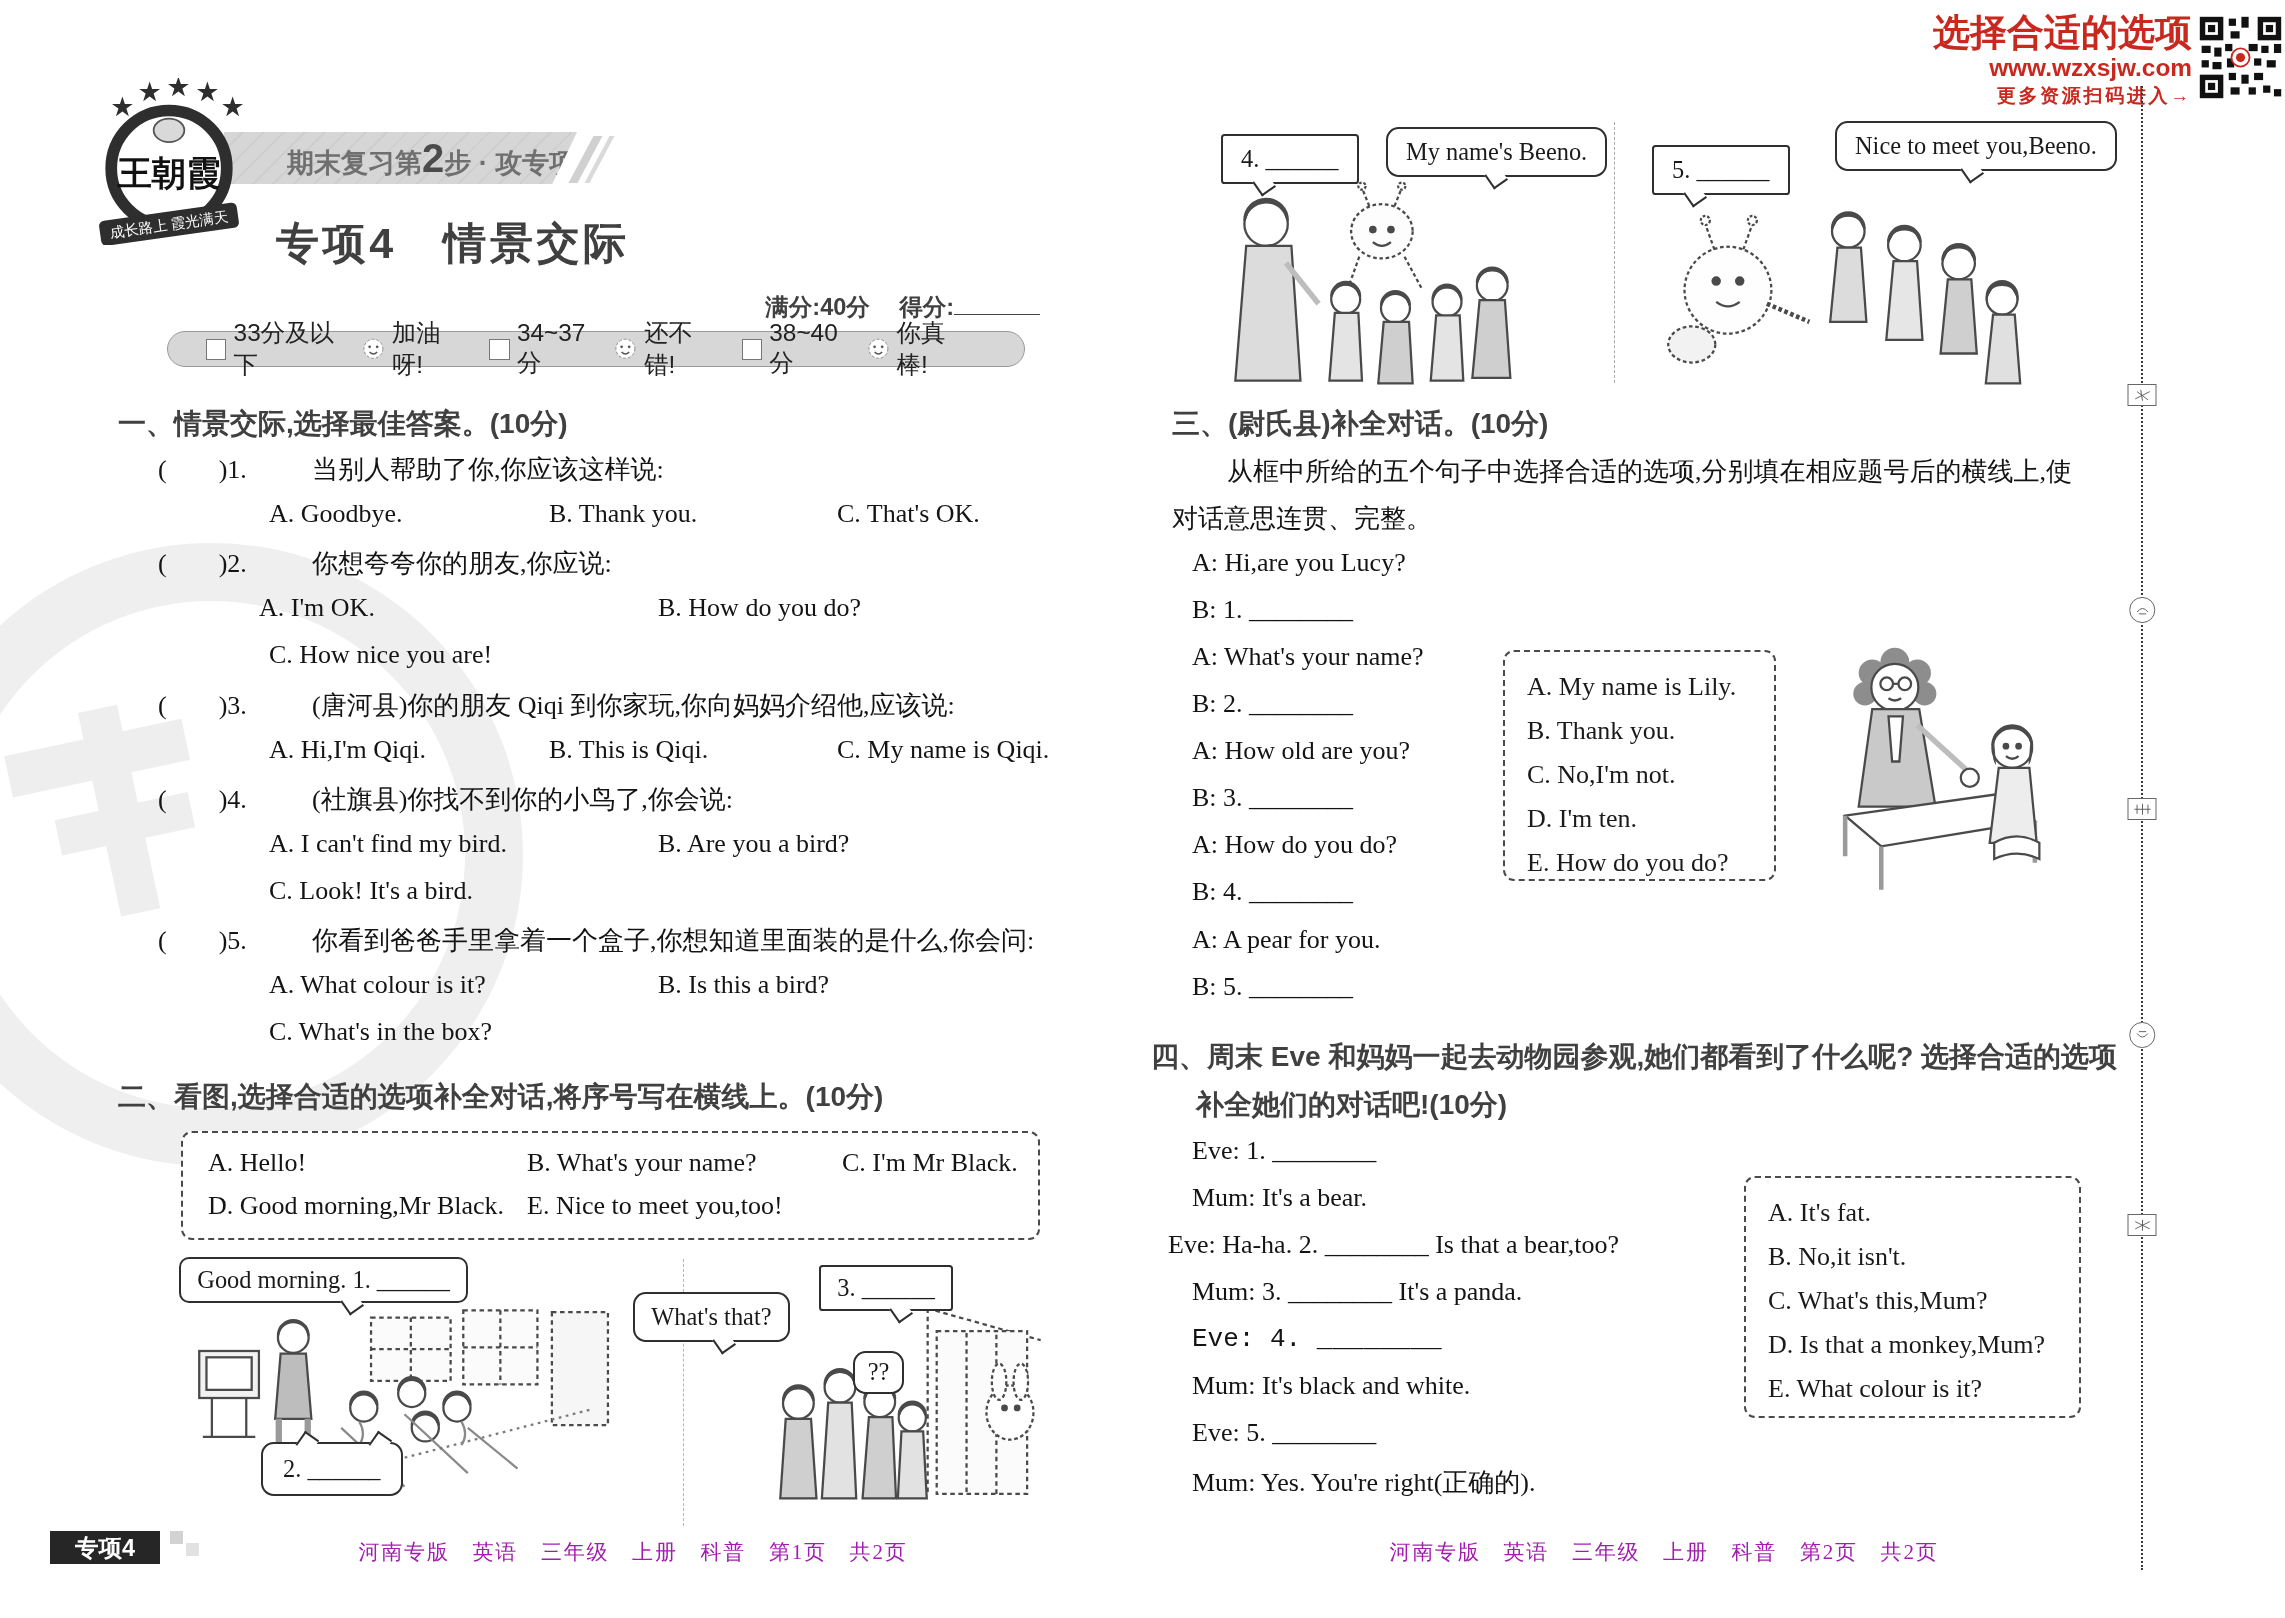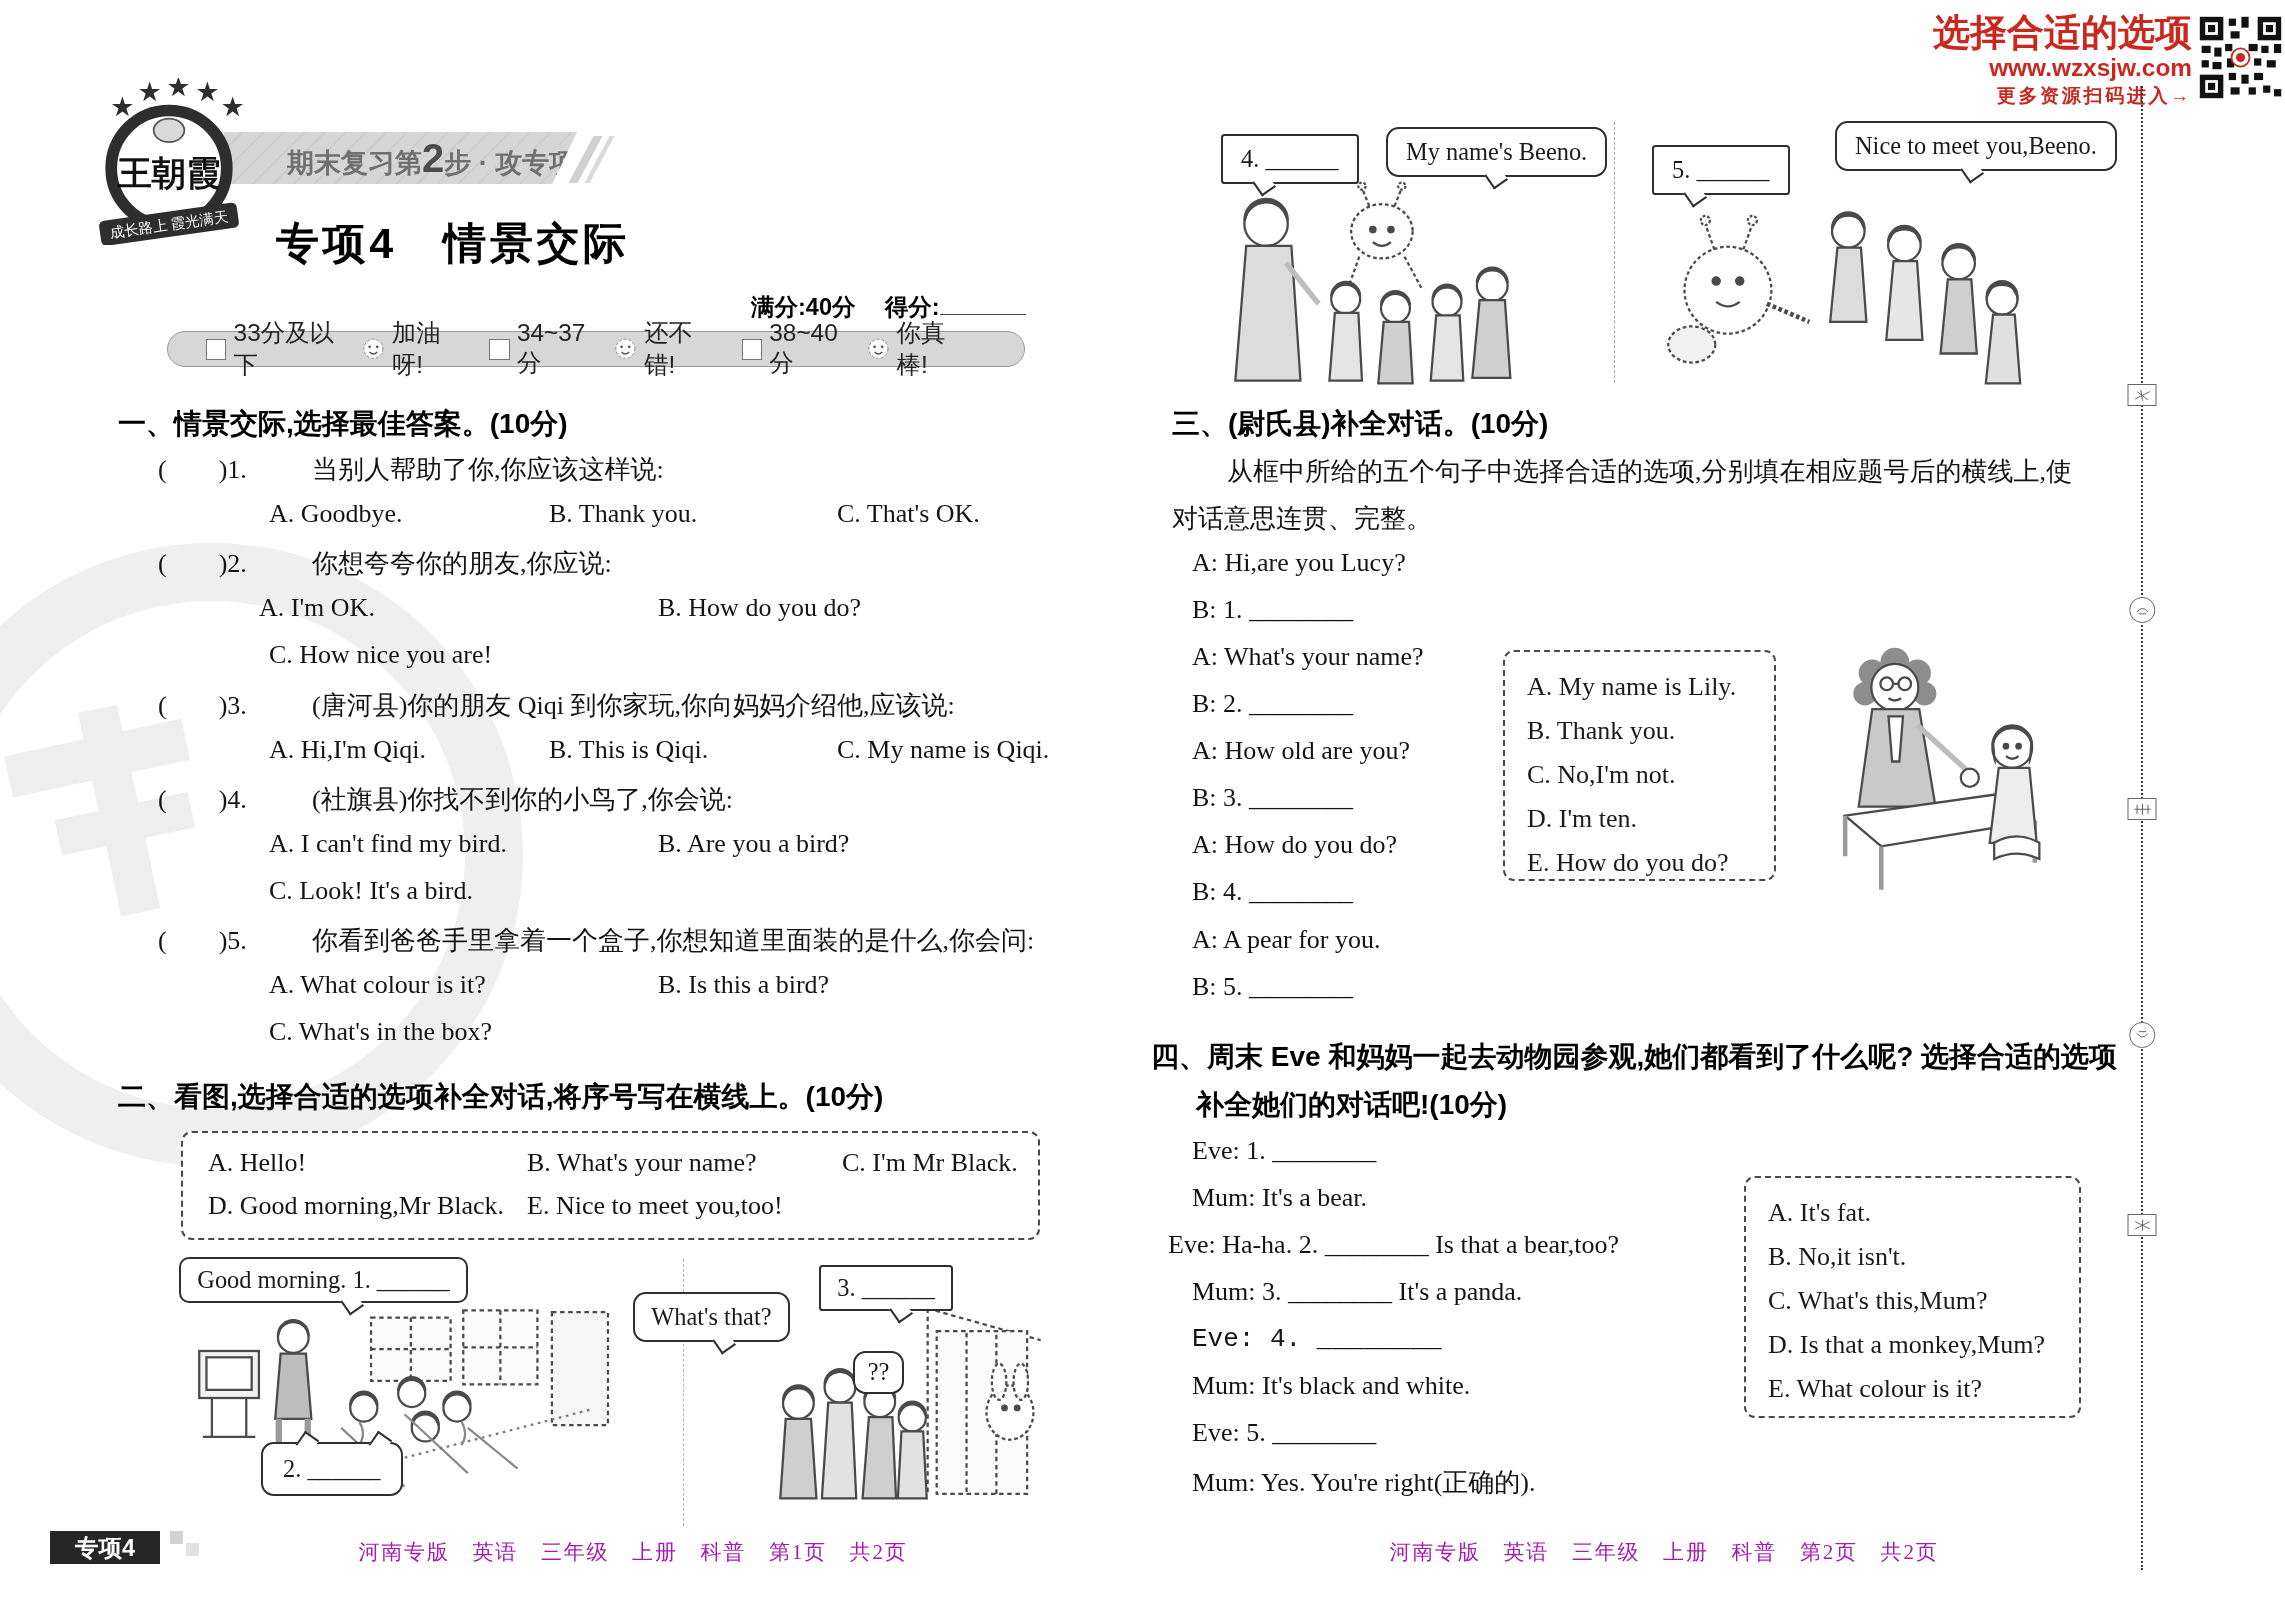--- a/index.html
+++ b/index.html
@@ -1,19 +1,19 @@
 <!DOCTYPE html>
 <html style="font-size:14.5px"><head>
 <meta charset="utf-8">
 <style>
   html,body{margin:0;padding:0;background:#888;}
   #paper{position:relative;width:2286px;height:1618px;background:#ffffff;overflow:hidden;color:#1a1a1a;}
   .abs{position:absolute;}
   .serif{font-family:"Liberation Serif","DejaVu Serif",serif;font-size:26px;color:#141414;}
-  .hei{font-family:"Liberation Sans","DejaVu Sans",sans-serif;font-weight:700;color:#000000;}
+  .hei{font-family:"Liberation Sans","DejaVu Sans",sans-serif;font-weight:700;color:#404040;}
   .prow{position:absolute;left:0;width:1122px;height:38px;}
   .prow span{position:absolute;top:0;white-space:nowrap;}
   .dline{position:absolute;white-space:nowrap;}
   .dashedbox{border:2.7px dashed #4a4a4a;border-radius:11px;background:#fff;}
   .bubble{position:absolute;background:#fff;border:2.7px solid #2f2f2f;font-family:"Liberation Serif","DejaVu Serif",serif;white-space:nowrap;z-index:4;}
   .bubble.round{border-radius:12.7px;}
   .tail{position:absolute;width:14.5px;height:14.5px;background:#fff;border-right:2.7px solid #2f2f2f;border-bottom:2.7px solid #2f2f2f;transform:rotate(55deg);bottom:-10px;left:23.5px;}
   .band{position:absolute;left:167px;top:331px;width:858px;height:36px;background:#d7d7d7;border:1.8px solid #9a9a9a;border-radius:19px;display:flex;align-items:center;justify-content:space-between;padding:0 50px 0 38px;box-sizing:border-box;gap:20px;}
   .band-item{display:flex;align-items:center;gap:7.2px;font-family:"Liberation Sans","DejaVu Sans",sans-serif;font-size:24.4px;color:#222;}
   .cb{display:inline-block;width:19px;height:19px;background:#fff;border:1.8px solid #777;}
@@ -56,21 +56,21 @@
   <div class="abs" style="left:224px;top:132px;width:353px;height:52px;z-index:2;background:repeating-linear-gradient(135deg,#d6d6d6 0 12.7px,#cecece 12.7px 14.5px);clip-path:polygon(0 0,100% 0,93% 100%,0 100%);display:flex;align-items:center;padding-left:63px;box-sizing:border-box;">
     <span class="hei" style="font-size:27px;color:#6f6f6f;white-space:nowrap;">
       <span>期末复习第</span><span style="font-size:40px;color:#4c4c4c;">2</span><span>步 · 攻专项</span>
     </span>
   </div>
   <div class="abs" style="left:581px;top:136px;width:9px;height:47px;background:#d0d0d0;transform:skewX(-28deg);"></div>
   <div class="abs" style="left:597px;top:136px;width:5.4px;height:47px;background:#dadada;transform:skewX(-28deg);"></div>
 
   <div class="abs hei" style="left:276px;top:215px;font-size:43px;letter-spacing:3.6px;z-index:2;">专项4　情景交际</div>
 
-  <div class="abs hei" style="left:751px;top:291px;width:289px;font-size:23.5px;text-align:left;z-index:2;">
+  <div class="abs hei" style="left:751px;top:291px;width:289px;font-size:23.5px;text-align:right;z-index:2;">
     <span>满分:40分</span>
     <span style="display:inline-block;width:16.3px;"></span>
     <span>得分:</span><span class="blank" style="display:inline-block;width:86px;border-bottom:1.8px solid #444;height:5.4px;"></span>
   </div>
 
   <div class="band">
     <div class="band-item">
       <span class="cb"></span>
       <span>33分及以下</span>
       <svg width="23.5" height="23.5" viewBox="0 0 24 24">

